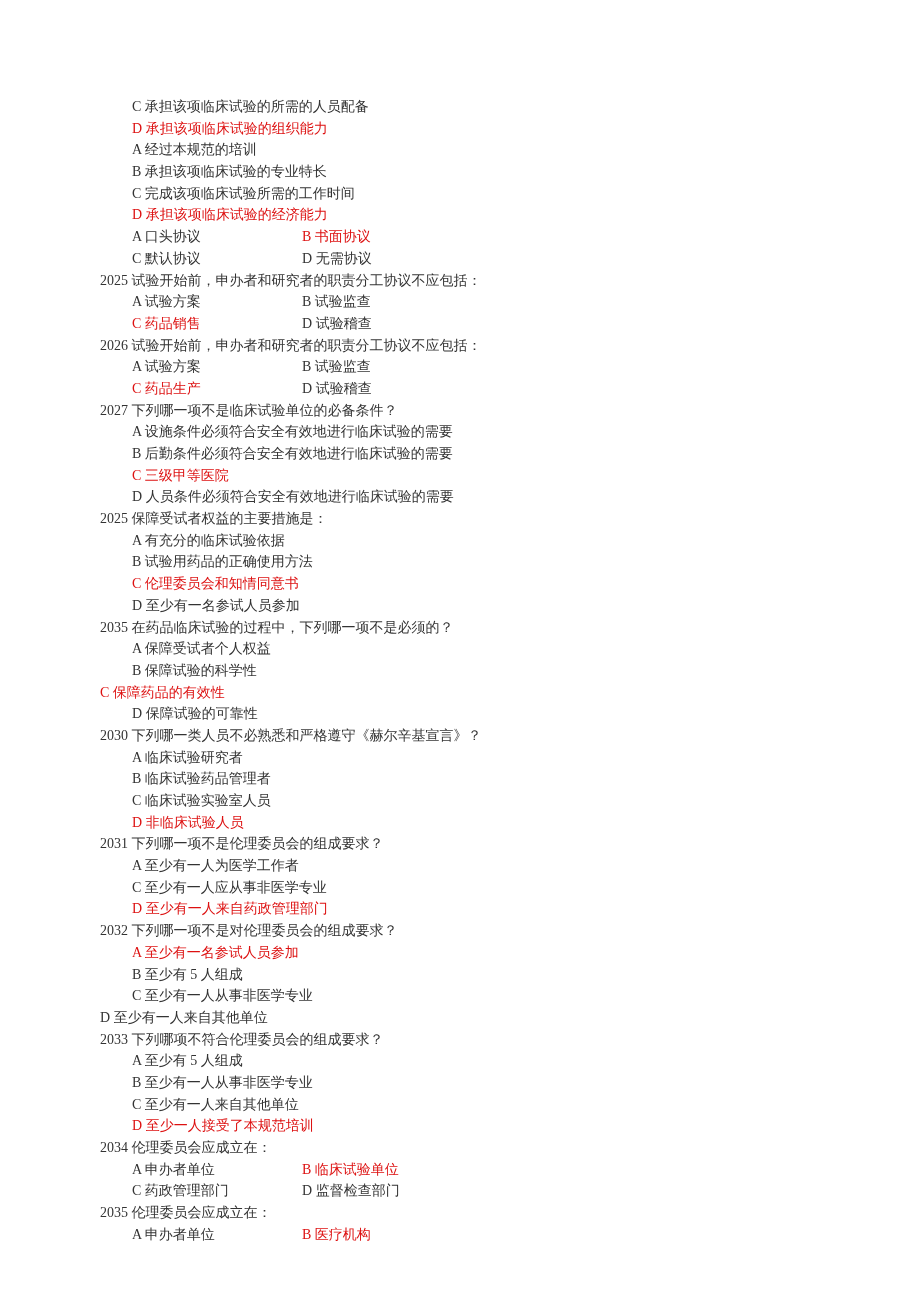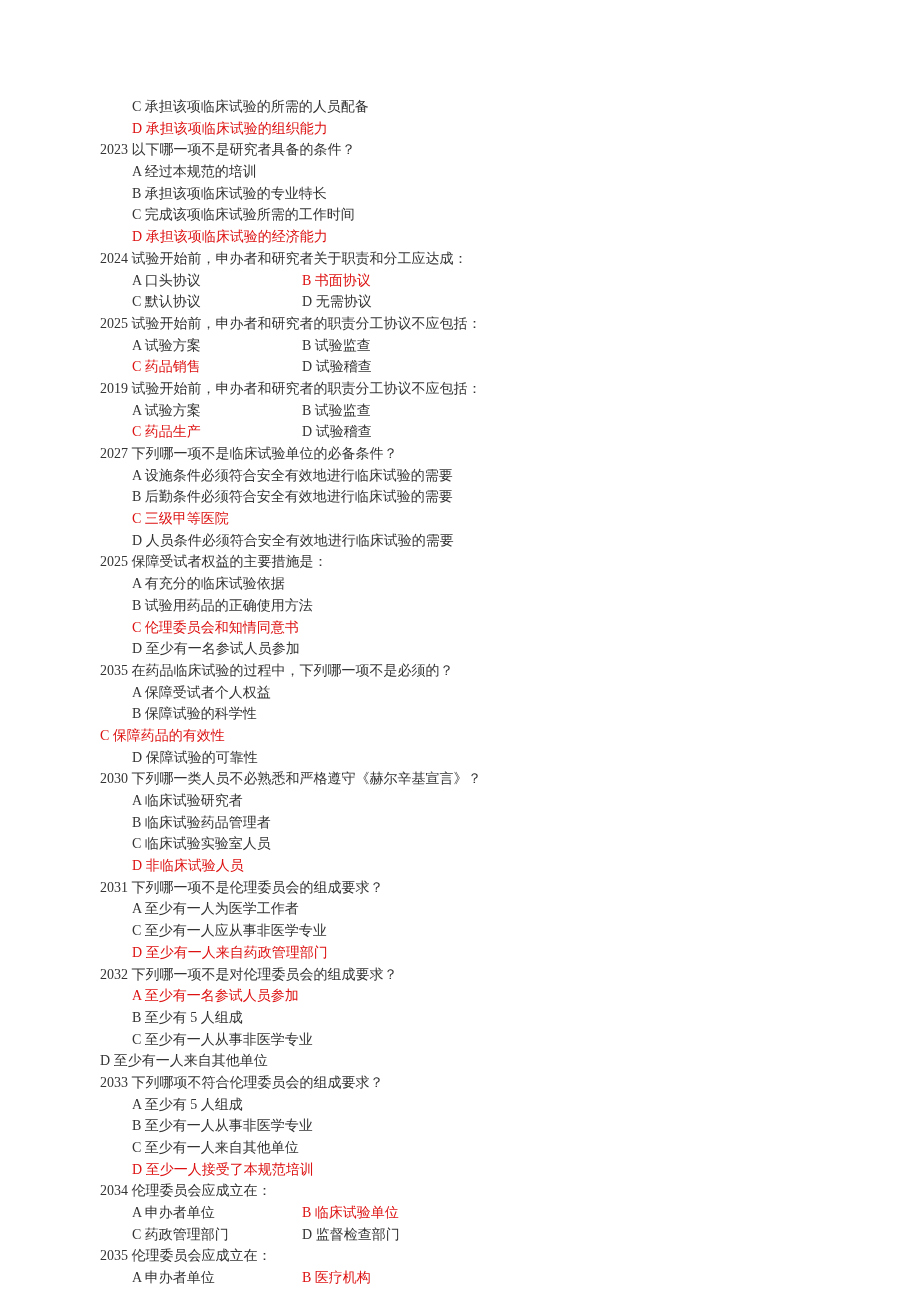--- a/index.html
+++ b/index.html
@@ -20,44 +20,42 @@
   .row2 .col2 { width: auto; text-align: center; }
   .red { color: #d11; }
   .noindent { padding-left: 0; }
 </style>
 </head>
 <body>
 
 <div id="root">
     <div class="opts"><span>C </span><span>承担该项临床试验的所需的人员配备</span></div>
     <div class="opts"><span class="red">D </span><span class="red">承担该项临床试验的组织能力</span></div>
-    <div class="q"><span>2023 </span><span>以下哪一项不是研究者具备的条件？</span></div>
     <div class="opts"><span>A </span><span>经过本规范的培训</span></div>
     <div class="opts"><span>B </span><span>承担该项临床试验的专业特长</span></div>
     <div class="opts"><span>C </span><span>完成该项临床试验所需的工作时间</span></div>
     <div class="opts"><span class="red">D </span><span class="red">承担该项临床试验的经济能力</span></div>
-    <div class="q"><span>2024 </span><span>试验开始前，申办者和研究者关于职责和分工应达成：</span></div>
     <div class="opts row2">
       <div class="col"><span>A </span><span>口头协议</span></div>
       <div class="col2"><span class="red">B </span><span class="red">书面协议</span></div>
     </div>
     <div class="opts row2">
       <div class="col"><span>C </span><span>默认协议</span></div>
       <div class="col2"><span>D </span><span>无需协议</span></div>
     </div>
     <div class="q"><span>2025 </span><span>试验开始前，申办者和研究者的职责分工协议不应包括：</span></div>
     <div class="opts row2">
       <div class="col"><span>A </span><span>试验方案</span></div>
       <div class="col2"><span>B </span><span>试验监查</span></div>
     </div>
     <div class="opts row2">
       <div class="col"><span class="red">C </span><span class="red">药品销售</span></div>
       <div class="col2"><span>D </span><span>试验稽查</span></div>
     </div>
-    <div class="q"><span>2019 </span><span>试验开始前，申办者和研究者的职责分工协议不应包括：</span></div>
+    <div class="q"><span>2026 </span><span>试验开始前，申办者和研究者的职责分工协议不应包括：</span></div>
     <div class="opts row2">
       <div class="col"><span>A </span><span>试验方案</span></div>
       <div class="col2"><span>B </span><span>试验监查</span></div>
     </div>
     <div class="opts row2">
       <div class="col"><span class="red">C </span><span class="red">药品生产</span></div>
       <div class="col2"><span>D </span><span>试验稽查</span></div>
     </div>
     <div class="q"><span>2027 </span><span>下列哪一项不是临床试验单位的必备条件？</span></div>
     <div class="opts"><span>A </span><span>设施条件必须符合安全有效地进行临床试验的需要</span></div>

